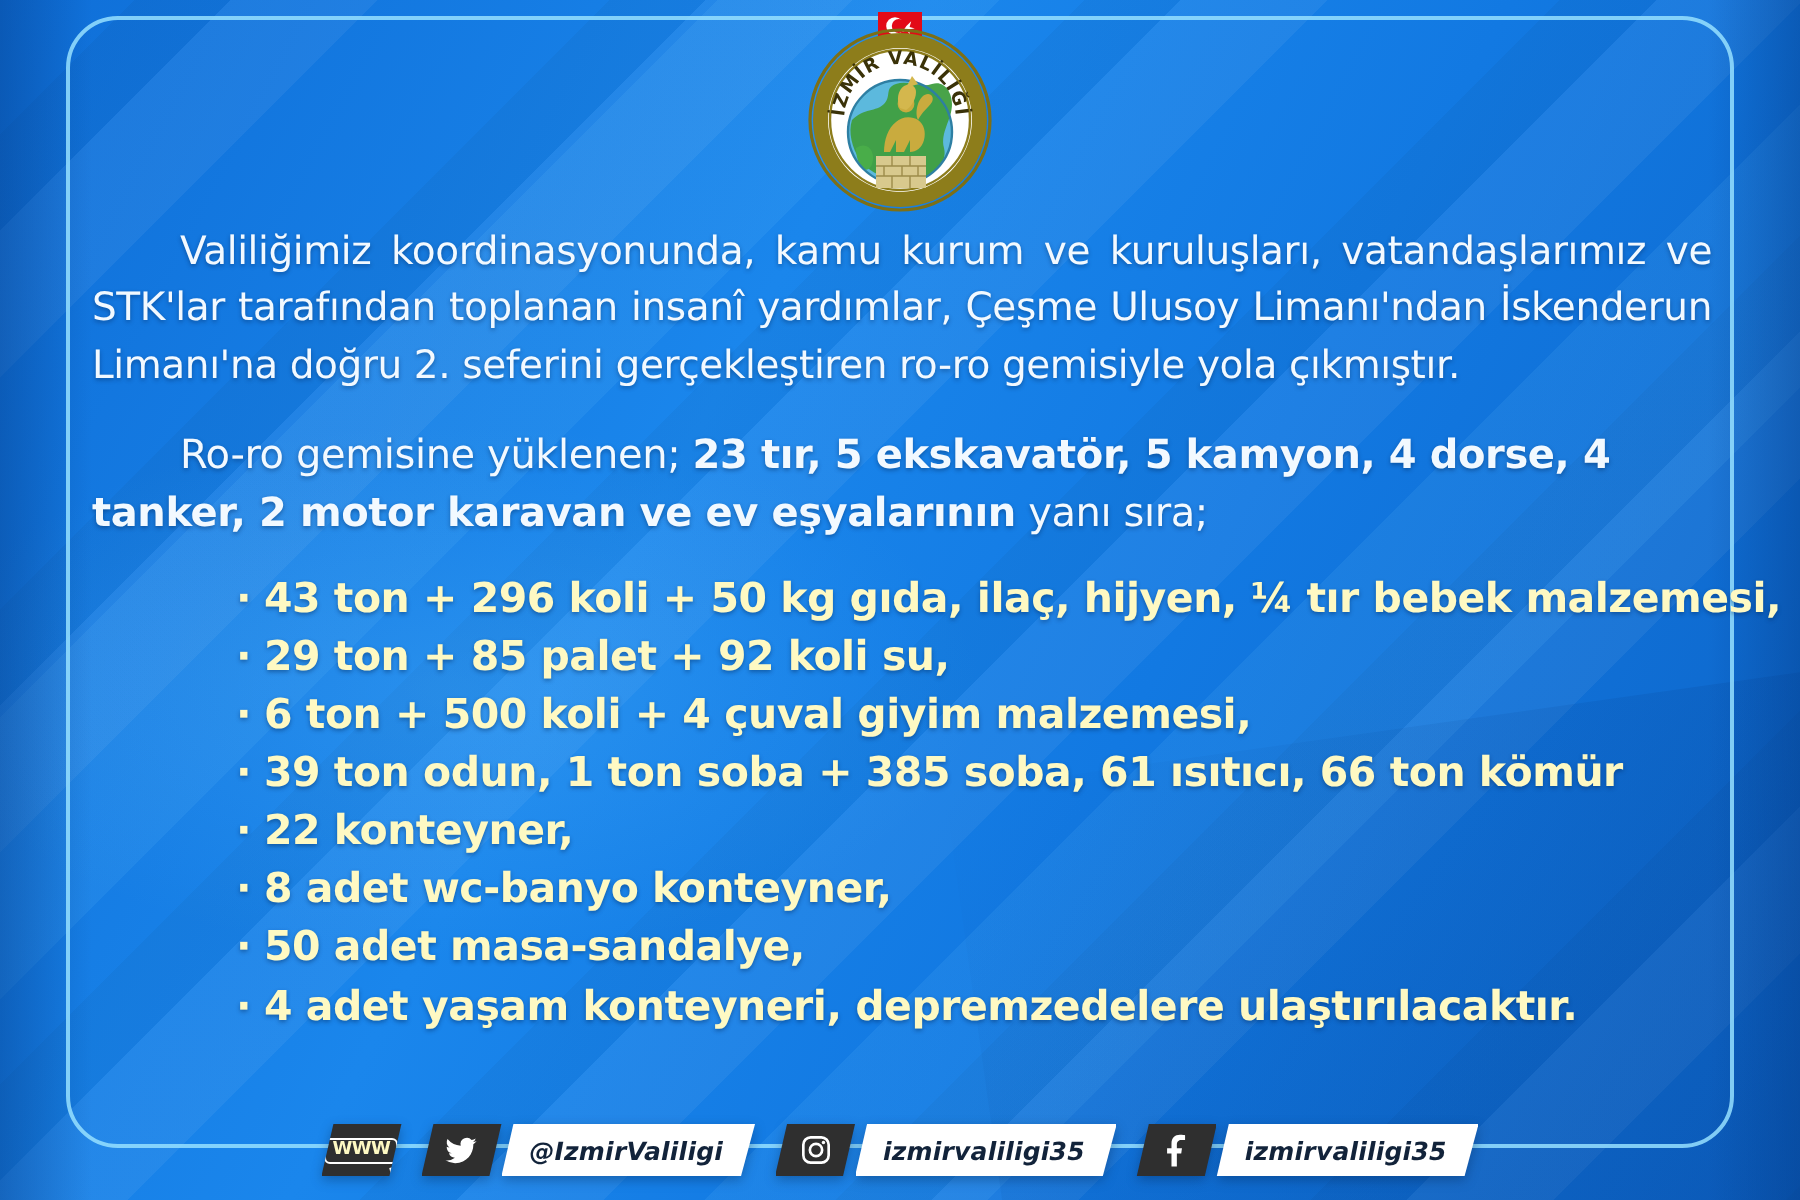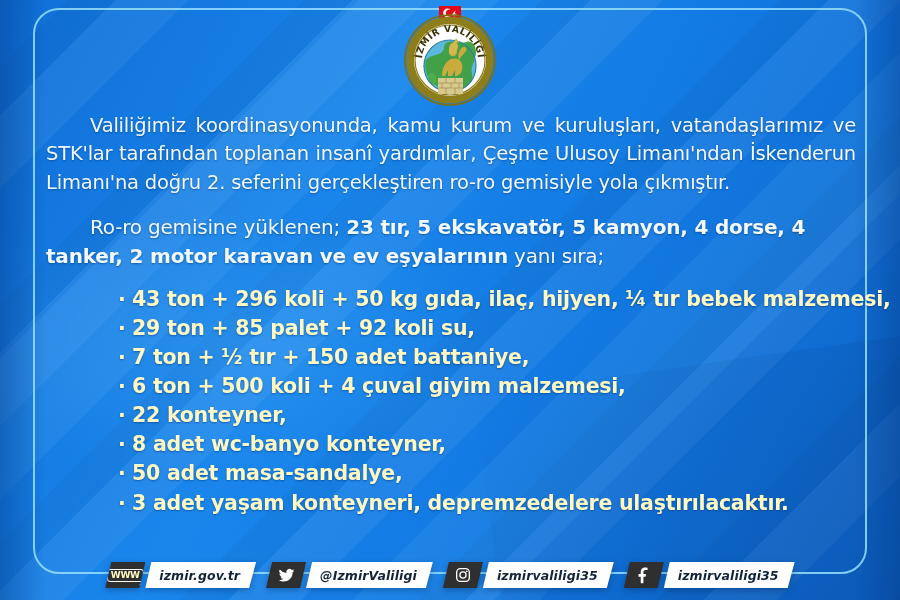--- a/index.html
+++ b/index.html
@@ -286,36 +286,35 @@
 
   <div class="content">
 
     <p class="para p1"><span class="indent"></span><span>Valiliğimiz koordinasyonunda, kamu kurum ve kuruluşları, vatandaşlarımız ve STK'lar tarafından toplanan insanî yardımlar, Çeşme Ulusoy Limanı'ndan İskenderun Limanı'na doğru 2. seferini gerçekleştiren ro-ro gemisiyle yola çıkmıştır.</span></p>
 
     <p class="para p2"><span class="indent"></span><span>Ro-ro gemisine yüklenen; </span><b>23 tır, 5 ekskavatör, 5 kamyon, 4 dorse, 4 tanker, 2 motor karavan ve ev eşyalarının</b><span> yanı sıra;</span></p>
 
     <ul class="bullets">
       <li>43 ton + 296 koli + 50 kg gıda, ilaç, hijyen, ¼ tır bebek malzemesi,</li>
       <li>29 ton + 85 palet + 92 koli su,</li>
-      <li>7 ton + ½ tır + 150 adet battaniye,</li>
       <li>6 ton + 500 koli + 4 çuval giyim malzemesi,</li>
+      <li>39 ton odun, 1 ton soba + 385 soba, 61 ısıtıcı, 66 ton kömür</li>
       <li>22 konteyner,</li>
       <li>8 adet wc-banyo konteyner,</li>
       <li>50 adet masa-sandalye,</li>
-      <li>3 adet yaşam konteyneri, depremzedelere ulaştırılacaktır.</li>
+      <li>4 adet yaşam konteyneri, depremzedelere ulaştırılacaktır.</li>
     </ul>
   </div>
 
   <div class="footer">
 
     <div class="badge">
       <div class="badge-icon">
         <span class="badge-www">WWW<span class="cursor"></span></span>
       </div>
-      <div class="badge-label">izmir.gov.tr</div>
     </div>
 
     <div class="badge">
       <div class="badge-icon">
         <svg width="17" height="17" viewBox="0 0 24 24" fill="#ffffff">
           <path d="M23 4.9a9 9 0 0 1-2.6.7 4.5 4.5 0 0 0 2-2.5 9 9 0 0 1-2.9 1.1 4.5 4.5 0 0 0-7.7 4.1A12.8 12.8 0 0 1 2.5 3.6a4.5 4.5 0 0 0 1.4 6 4.5 4.5 0 0 1-2-.6v.1a4.5 4.5 0 0 0 3.6 4.4 4.5 4.5 0 0 1-2 .1 4.5 4.5 0 0 0 4.2 3.1A9 9 0 0 1 1 18.6a12.7 12.7 0 0 0 6.9 2c8.3 0 12.8-6.9 12.8-12.8v-.6A9.2 9.2 0 0 0 23 4.9z"></path>
         </svg>
       </div>
       <div class="badge-label">@IzmirValiligi</div>
     </div>

